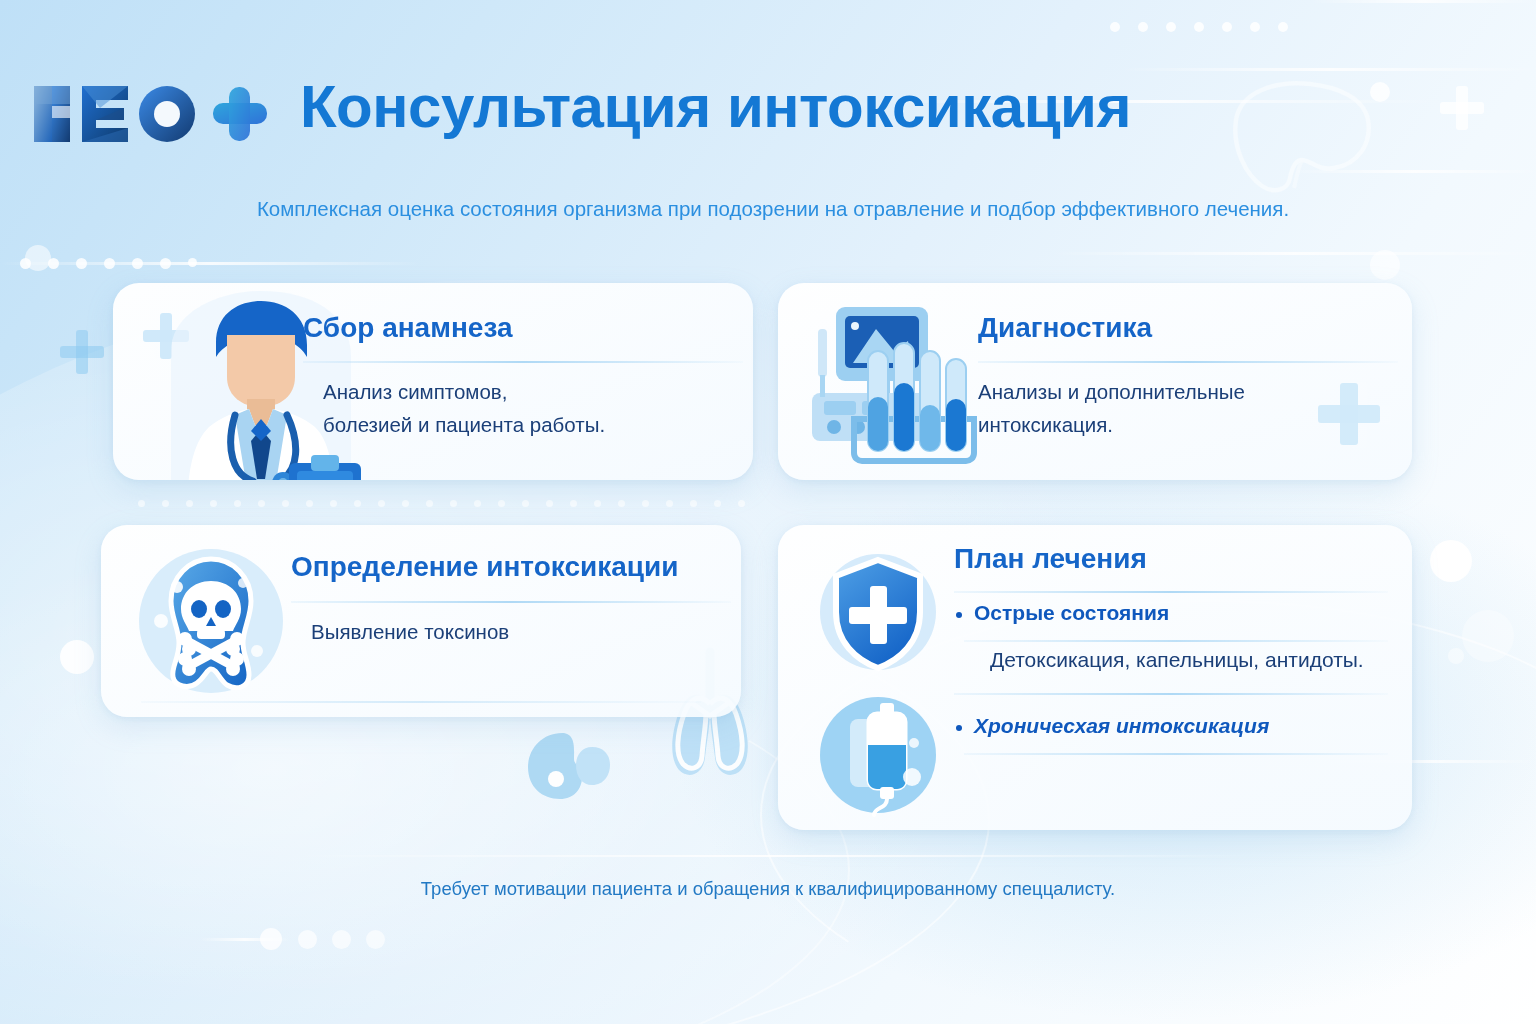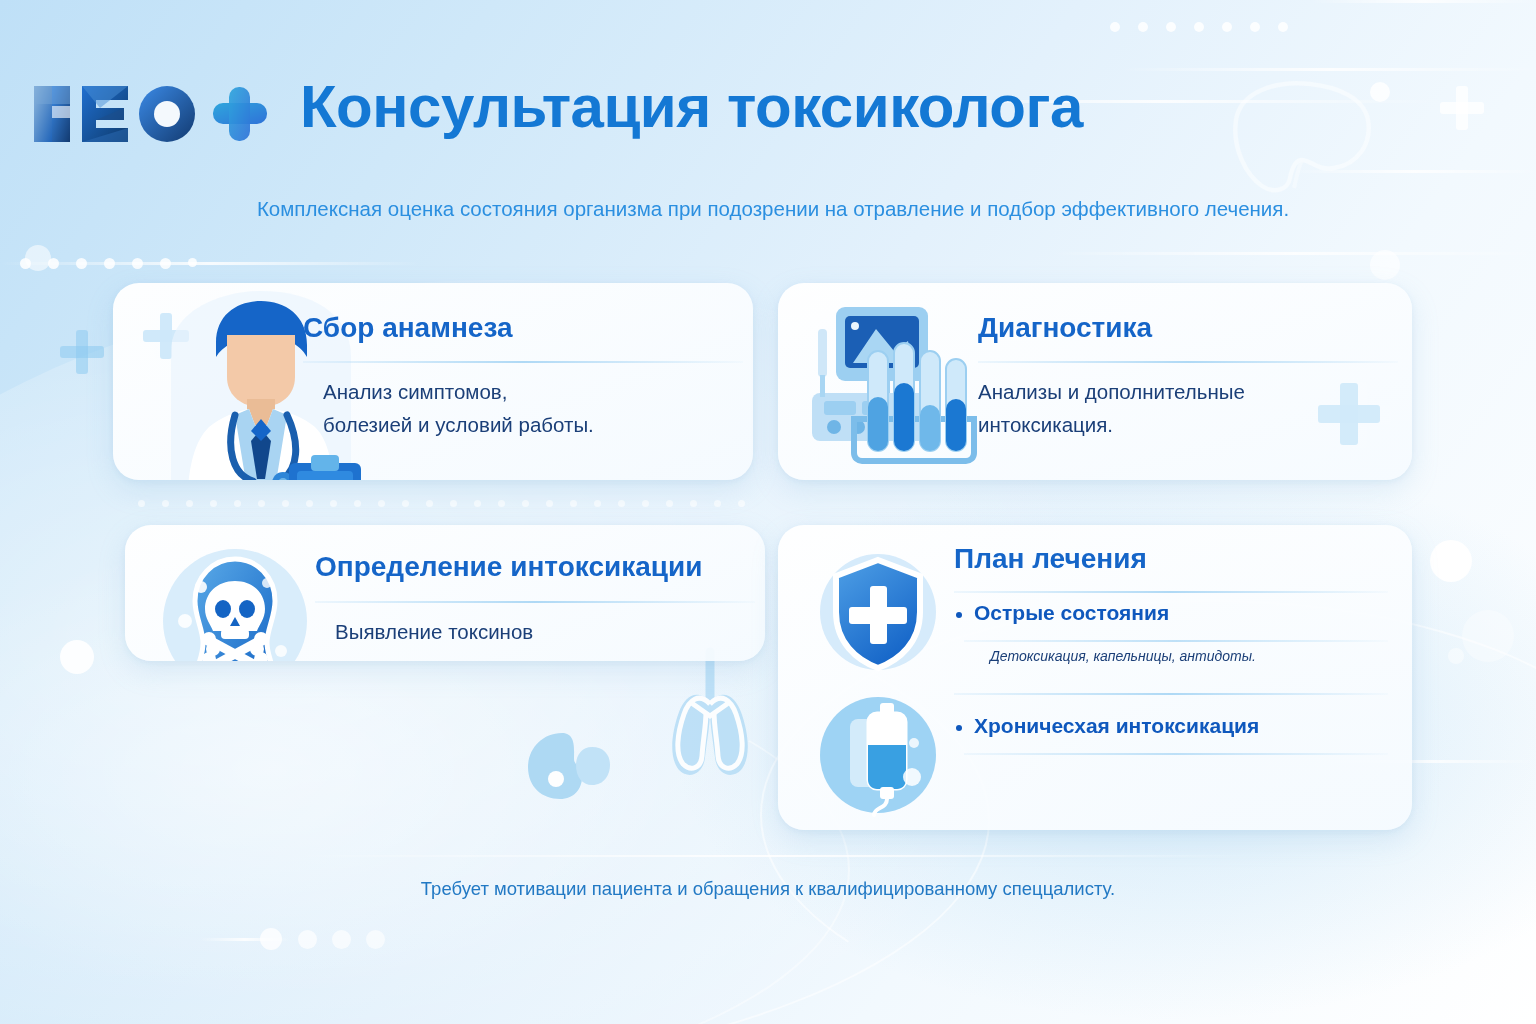--- a/index.html
+++ b/index.html
@@ -68,21 +68,21 @@
     position:absolute;height:2px;
     background:linear-gradient(90deg,rgba(160,210,245,.15),rgba(150,205,242,.75),rgba(160,210,245,.05));
   }
   .card-body{
     position:absolute;font-size:20.5px;color:#1b3f78;line-height:1.62;
   }
   .icon-box{position:absolute;}
 
   
   .sub-title{position:absolute;font-size:21px;font-weight:bold;color:#0f58bd;white-space:nowrap;}
-  .sub-desc{position:absolute;font-size:14px;color:#1b3f78;white-space:nowrap;font-style:italic;}
+  .sub-desc{position:absolute;font-size:21px;color:#1b3f78;white-space:nowrap;}
   .bullet{position:absolute;width:6px;height:6px;border-radius:50%;background:#0f58bd;}
 
   .footer{
     position:absolute;left:0;top:878px;width:1536px;text-align:center;
     font-size:18.5px;color:#2279c4;
   }
   .footer-line{position:absolute;left:290px;top:855px;width:960px;height:2px;
     background:linear-gradient(90deg,rgba(255,255,255,0),rgba(255,255,255,.9),rgba(255,255,255,0));}
 </style>
 </head>
@@ -220,21 +220,21 @@
     <polygon points="52,64 98,50 98,64" fill="#2b6cb5" opacity=".5"></polygon>
 
     <circle cx="137" cy="36" r="28" fill="url(#g2)"></circle>
     <path d="M137 8 A28 28 0 0 1 137 64 A18 18 0 0 0 137 8 Z" fill="#1a4d8f" opacity=".75"></path>
     <circle cx="137" cy="36" r="13" fill="#f4f9fd"></circle>
 
     <rect x="183" y="25" width="54" height="21" rx="10" fill="url(#g4)"></rect>
     <rect x="199" y="9" width="21" height="54" rx="10" fill="url(#g4)" opacity=".92"></rect>
   </svg>
 
-  <div class="title">Консультация токсиколога</div>
+  <div class="title">Консультация интоксикация</div>
   <div class="subtitle">Комплексная оценка состояния организма при подозрении на отравление и подбор эффективного лечения.</div>
 </div>
 
 <div class="card" style="left:113px;top:283px;width:640px;height:197px;">
   <div class="card-inner">
     <div class="cross" style="left:30px;top:30px;width:46px;height:46px;color:rgba(205,232,250,.95);"></div>
 
     <svg class="icon-box" style="left:48px;top:8px;width:200px;height:210px;" viewBox="0 0 200 210">
       <path d="M10 60 C10 20 60 0 100 0 C150 0 190 22 190 66 L190 210 L10 210 Z" fill="#eaf5fd" opacity=".65"></path>
 
@@ -259,21 +259,21 @@
       <rect x="136" y="180" width="56" height="48" rx="4" fill="#2f8ae0"></rect>
       <rect x="150" y="164" width="28" height="16" rx="4" fill="#63b4ea"></rect>
 
       <path d="M112 196 C122 190 138 192 146 200 C152 208 146 214 136 214 L116 212 Z" fill="#f3c9a8"></path>
     </svg>
 
     <div class="card-head" style="left:190px;top:29px;">Сбор анамнеза</div>
     <div class="card-divider" style="left:190px;top:78px;width:440px;"></div>
     <div class="card-body" style="left:210px;top:92px;width:420px;">
       <div>Анализ симптомов,</div>
-      <div>болезией и условий работы.</div>
+      <div>болезией и пациента работы.</div>
     </div>
   </div>
 </div>
 
 <div class="card" style="left:778px;top:283px;width:634px;height:197px;">
   <div class="card-inner">
     <div class="cross" style="left:540px;top:100px;width:62px;height:62px;color:rgba(209,234,250,.95);"></div>
 
     <svg class="icon-box" style="left:20px;top:18px;width:190px;height:165px;" viewBox="0 0 190 165">
 
@@ -307,21 +307,21 @@
 
     <div class="card-head" style="left:200px;top:29px;">Диагностика</div>
     <div class="card-divider" style="left:200px;top:78px;width:420px;"></div>
     <div class="card-body" style="left:200px;top:92px;width:420px;">
       <div>Анализы и дополнительные</div>
       <div>интоксикация.</div>
     </div>
   </div>
 </div>
 
-<div class="card" style="left:125px;top:525px;width:640px;height:136px;">
+<div class="card" style="left:101px;top:525px;width:640px;height:192px;">
   <div class="card-inner">
 
     <svg class="icon-box" style="left:30px;top:18px;width:160px;height:160px;" viewBox="0 0 160 160">
       <circle cx="80" cy="78" r="72" fill="#d9edfb"></circle>
       <defs>
         <linearGradient id="dropg" x1="0" y1="0" x2="1" y2="1">
           <stop offset="0" stop-color="#5aaae8"></stop>
             <stop offset="1" stop-color="#1464c4"></stop>
         </linearGradient>
       </defs>
@@ -395,19 +395,19 @@
     <div class="card-divider" style="left:176px;top:66px;width:434px;"></div>
 
     <div class="bullet" style="left:178px;top:87px;"></div>
     <div class="sub-title" style="left:196px;top:76px;">Острые состояния</div>
     <div class="card-divider" style="left:186px;top:115px;width:424px;opacity:.8;"></div>
     <div class="sub-desc" style="left:212px;top:123px;">Детоксикация, капельницы, антидоты.</div>
 
     <div class="card-divider" style="left:176px;top:168px;width:434px;"></div>
 
     <div class="bullet" style="left:178px;top:200px;"></div>
-    <div class="sub-title" style="left:196px;top:189px;">Хроничесхая интоксикация</div>
+    <div class="sub-title" style="left:196px;top:189px;font-style:italic;">Хроничесхая интоксикация</div>
     <div class="card-divider" style="left:186px;top:228px;width:424px;opacity:.8;"></div>
   </div>
 </div>
 
 <div class="footer-line"></div>
 <div class="footer">Требует мотивации пациента и обращения к квалифицированному спеццалисту.</div>
 
 </body></html>

